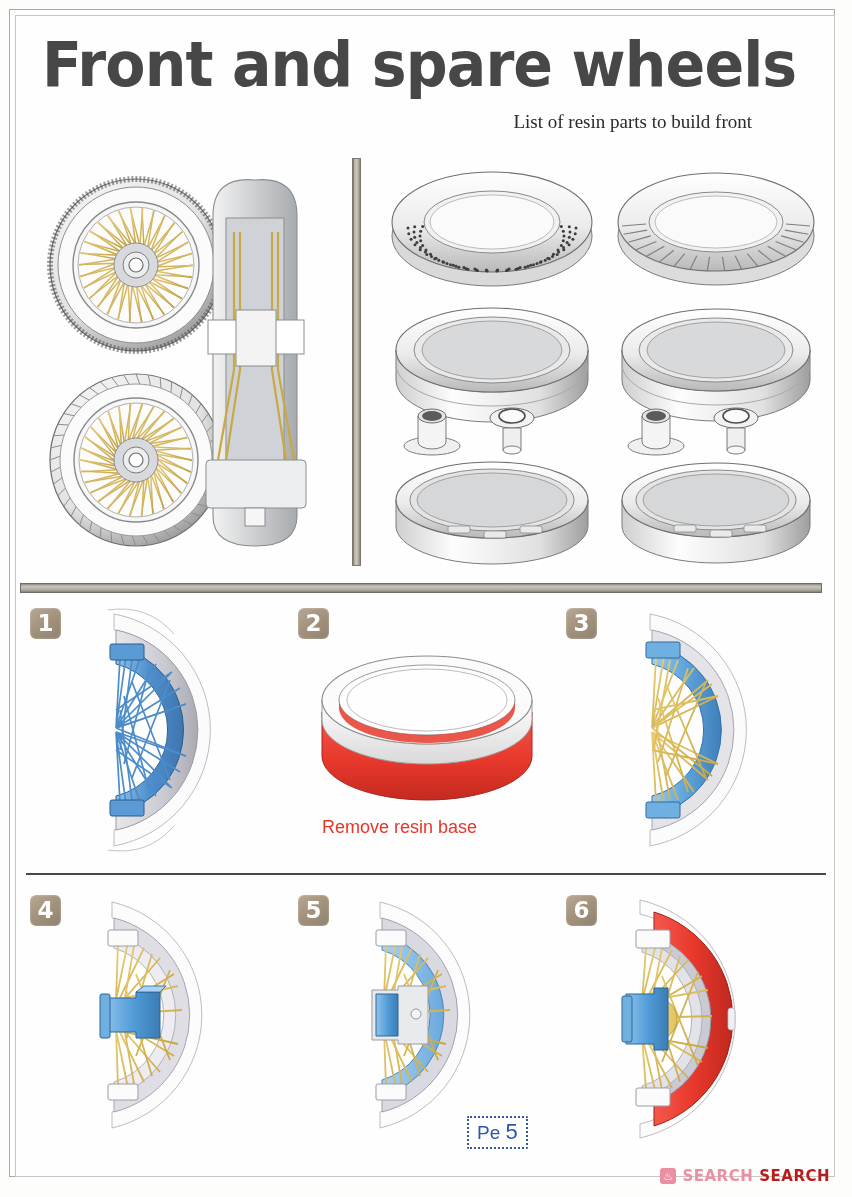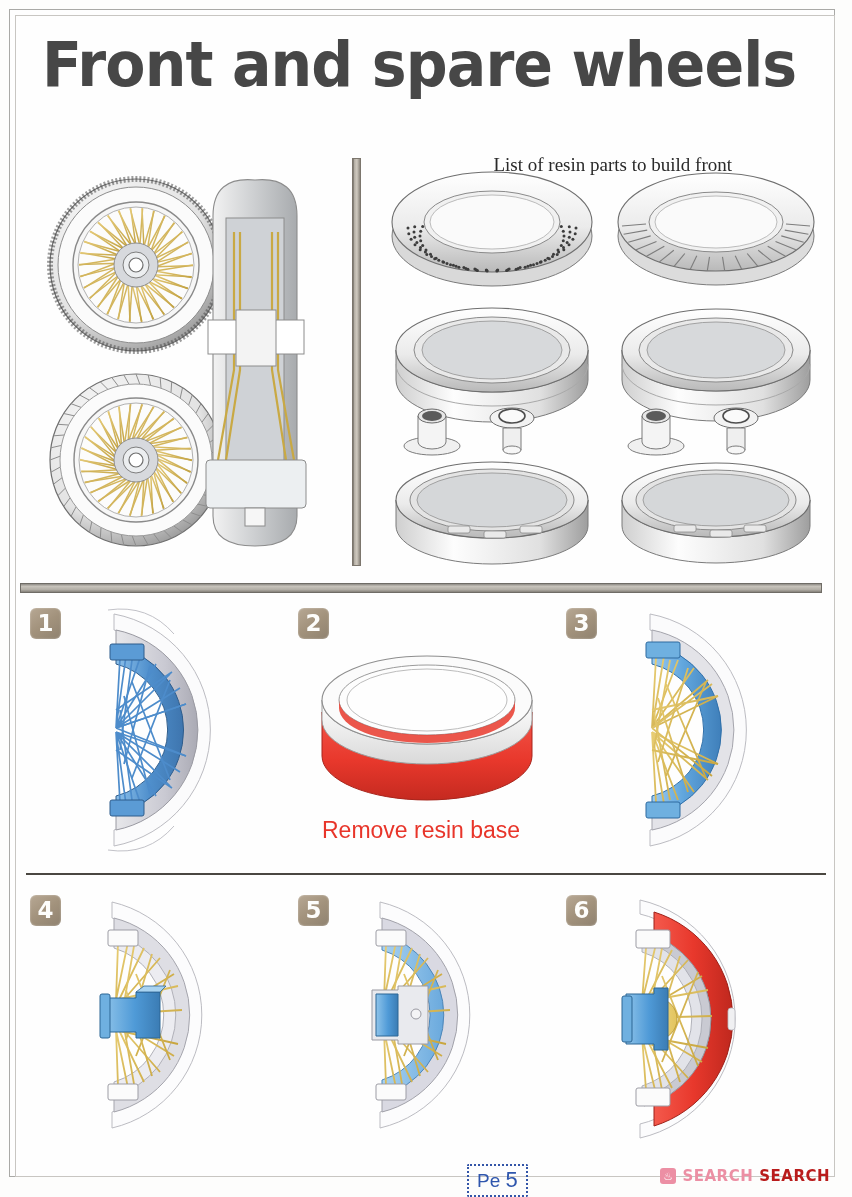--- a/index.html
+++ b/index.html
@@ -21,24 +21,24 @@
   .title{
     position:absolute;left:42px;top:28px;width:780px;
     font-family:"DejaVu Sans",sans-serif;
     font-weight:bold;font-size:63px;line-height:74px;
     letter-spacing:-1px;
     color:#474747;
     transform:scaleX(0.93);transform-origin:left top;
     white-space:nowrap;
   }
   .subtitle{
-    position:absolute;right:120px;top:108px;width:420px;
+    position:absolute;right:100px;top:108px;width:420px;
     text-align:right;
     font-family:"Liberation Serif",serif;
-    font-size:19px;line-height:27px;color:#2a2a2a;margin-top:43px;
+    font-size:19px;line-height:27px;color:#2a2a2a;
   }
   
   .vbar{
     position:absolute;left:352px;top:158px;width:9px;height:408px;
     background:linear-gradient(90deg,#6f6a63 0%,#b8b2a8 22%,#cfc9bf 55%,#8c867d 100%);
     border:1px solid #7c766d;box-sizing:border-box;
   }
   .hbar{
     position:absolute;left:20px;top:583px;width:802px;height:10px;
     background:linear-gradient(180deg,#8e8b85 0%,#c7c3bb 30%,#b2aea6 70%,#85817a 100%);
@@ -56,24 +56,24 @@
     background:linear-gradient(145deg,#b7a894 0%,#a2927c 50%,#8f8270 100%);
     color:#fdfdfb;
     font-family:"DejaVu Sans",sans-serif;font-weight:bold;
     font-size:23px;line-height:31px;text-align:center;
     box-shadow:inset 0 0 2px rgba(255,255,255,.5);
   }
   
   .remove-note{
     position:absolute;left:322px;top:817px;
     font-family:"Liberation Sans",sans-serif;
-    font-size:23px;color:#e8352a;white-space:nowrap;
+    font-size:18px;color:#e8352a;white-space:nowrap;
   }
   .pe-tag{
-    position:absolute;left:467px;top:1164px;
+    position:absolute;left:467px;top:1116px;
     border:2px dotted #3355a8;border-radius:2px;
     padding:1px 8px 2px 8px;
     color:#2f56ad;font-family:"Liberation Sans",sans-serif;
     font-size:19px;white-space:nowrap;
   }
   .pe-tag .big{font-size:22px;}
   
   .watermark{
     position:absolute;right:22px;bottom:12px;
     display:flex;align-items:center;gap:6px;

